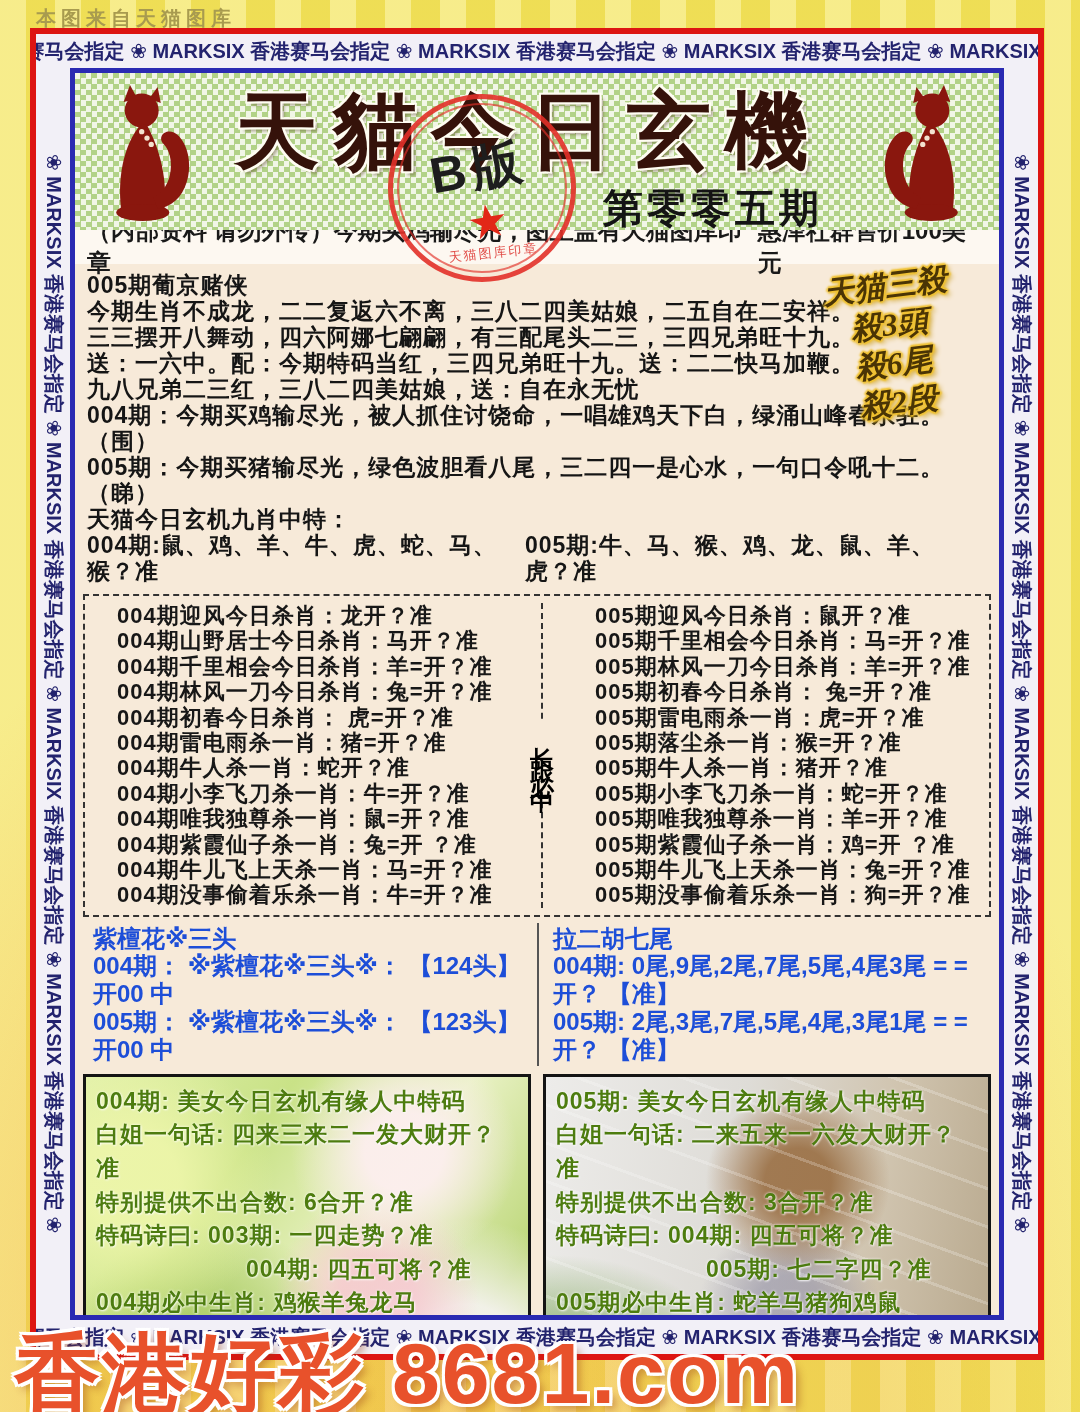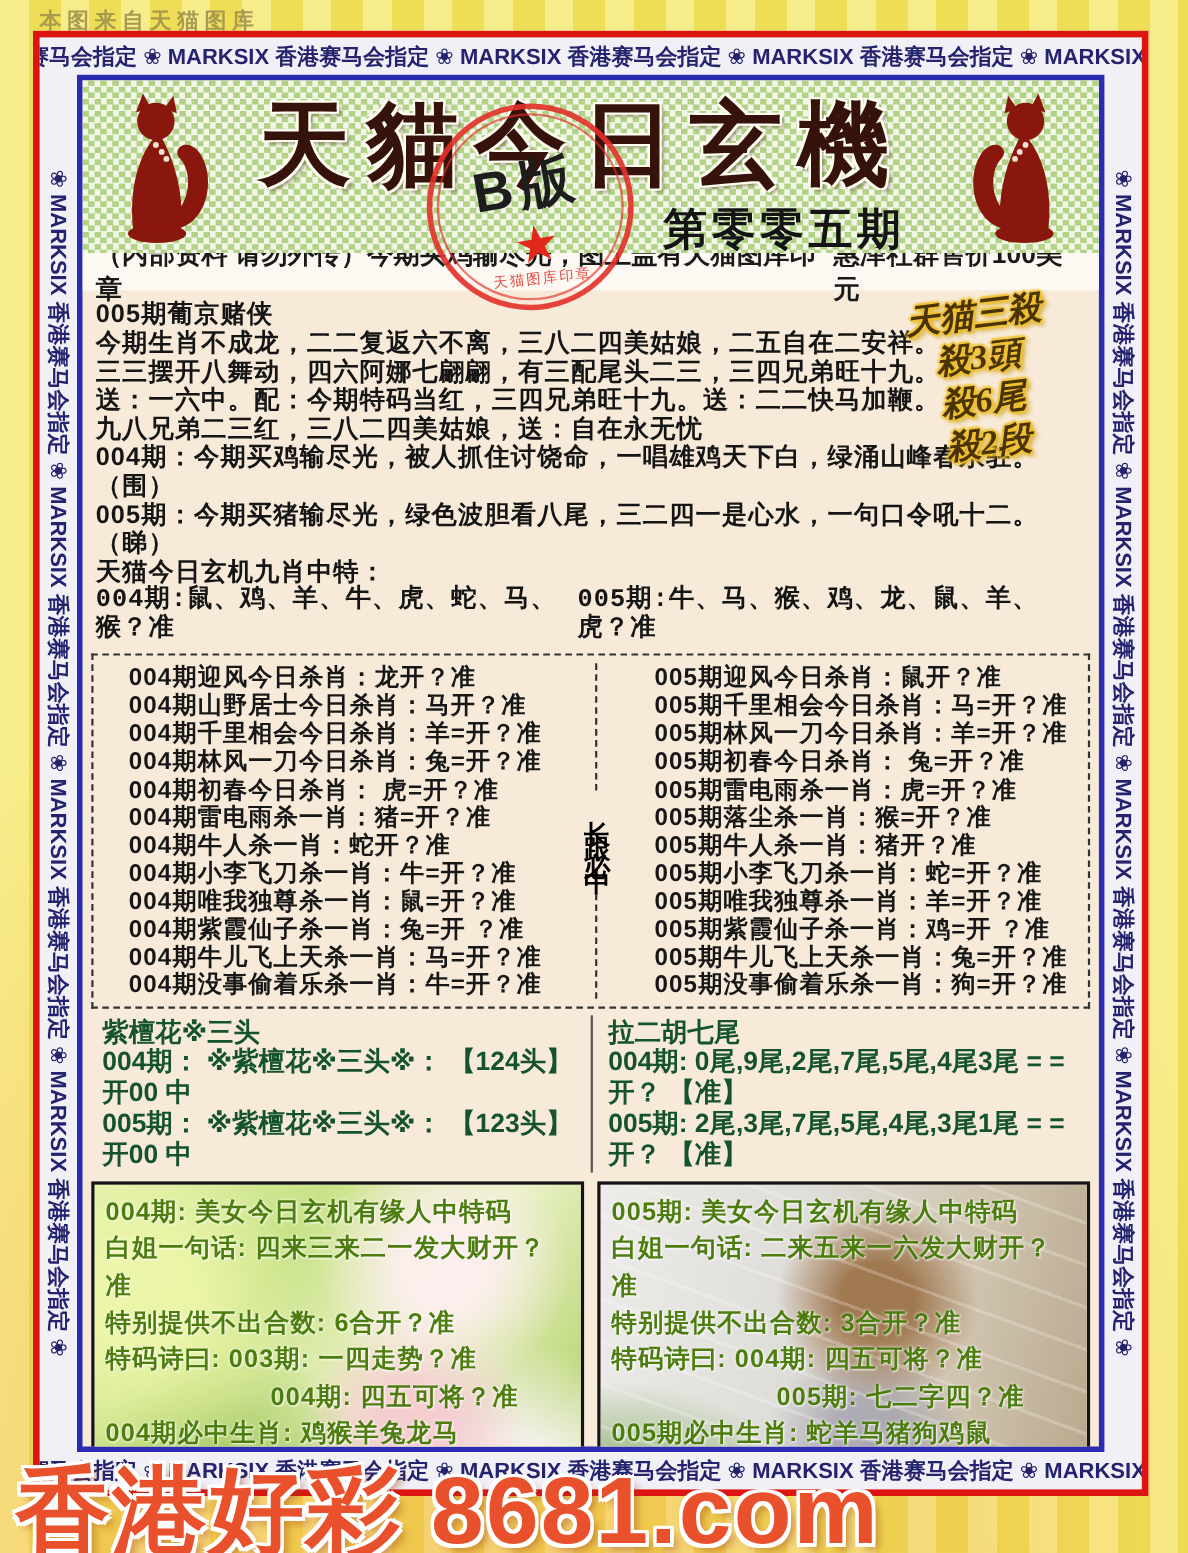--- a/index.html
+++ b/index.html
@@ -55,35 +55,35 @@
   .stamp-ring { position:absolute; bottom:14px; font-size:13px; color:rgba(220,45,40,.85);
     letter-spacing:2px; transform:rotate(4deg); }
 
   
   .main-block { position:relative; padding:8px 10px 0 12px; color:#151515; }
   .mline { font-size:23px; font-weight:bold; line-height:26px; letter-spacing:1px; }
   .gold-box { position:absolute; right:14px; top:2px; width:186px; text-align:center;
     transform:rotate(-7deg); font-family:"Liberation Serif","DejaVu Serif",serif;
     font-style:italic; font-weight:bold; font-size:31px; line-height:39px; color:#4a3405;
     text-shadow:0 0 3px #f0c12f,2px 0 2px #f0c12f,-2px 0 2px #f0c12f,0 2px 2px #f0c12f,0 -2px 2px #f0c12f,3px 3px 5px #c99c1d; }
-  .nine-line { display:flex; justify-content:flex-start; padding-right:26px;font-family:Liberation Mono, monospace; }
+  .nine-line { display:flex; justify-content:flex-start; padding-right:26px; }
 
   
   .shabox { margin:10px 8px 0 8px; border:2px dashed #333; display:flex; padding:7px 0; }
   .shacol { font-size:22px; font-weight:bold; line-height:25.4px; color:#171717; letter-spacing:1px; }
   .shacol-left  { width:444px; padding-left:32px; }
   .shacol-right { flex:1; padding-left:40px; }
   .sha-divider { width:26px; position:relative; }
   .sha-divider::before { content:""; position:absolute; left:12px; top:0; bottom:0; border-left:2px dashed #333; }
   .mid-vert { position:absolute; top:50%; left:13px; transform:translate(-50%,-50%);
     writing-mode:vertical-rl; text-orientation:upright; background:#f7ead9;
     font-size:24px; font-weight:bold; padding:6px 0; letter-spacing:14px; }
 
   
-  .subsec { display:flex; margin:6px 8px 0 8px; color:#14532d; }
+  .subsec { display:flex; margin:6px 8px 0 8px; color:#1d4ed8; }
   .half { width:50%; padding:2px 4px 2px 10px; }
   .half + .half { border-left:2px solid #555; padding-left:14px; }
   .sub-title { font-size:24px; font-weight:bold; line-height:27px; }
   .sub-row { font-size:24px; font-weight:bold; line-height:28px; }
 
   
   .cards { display:flex; gap:12px; margin:8px 8px 0 8px; }
   .card { flex:1; height:380px; border:3px solid #141414; position:relative; overflow:hidden;
     padding:8px 8px 0 10px; }
   .photo { position:absolute; inset:0; }

